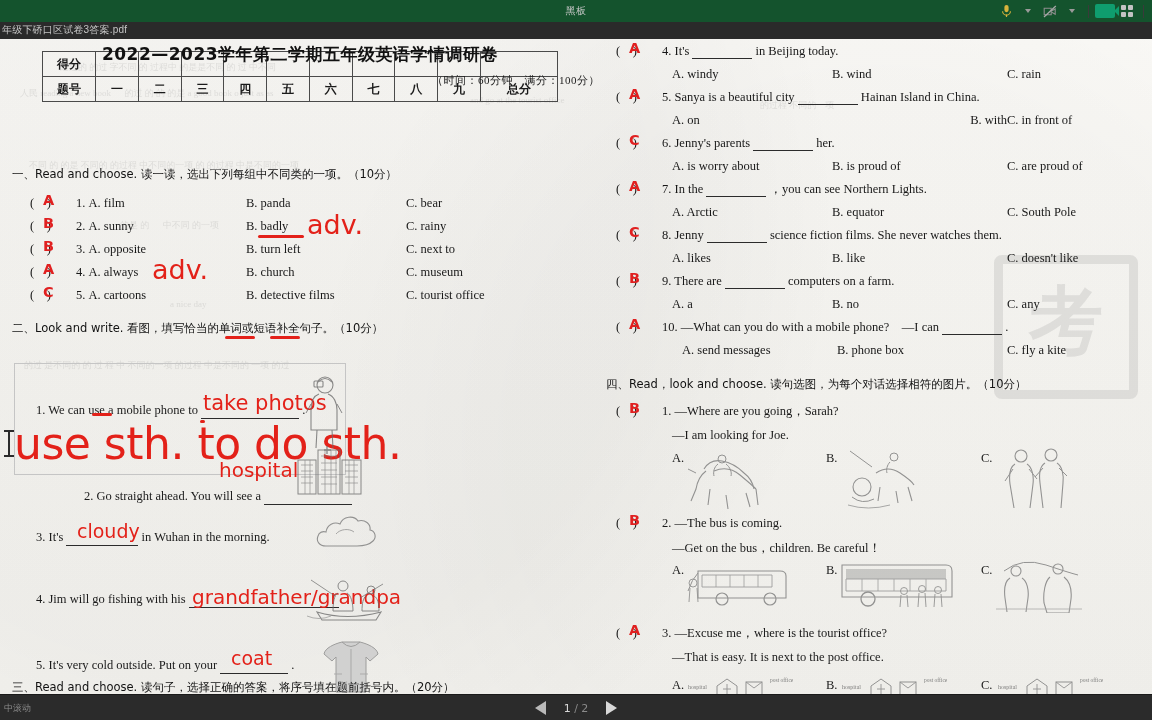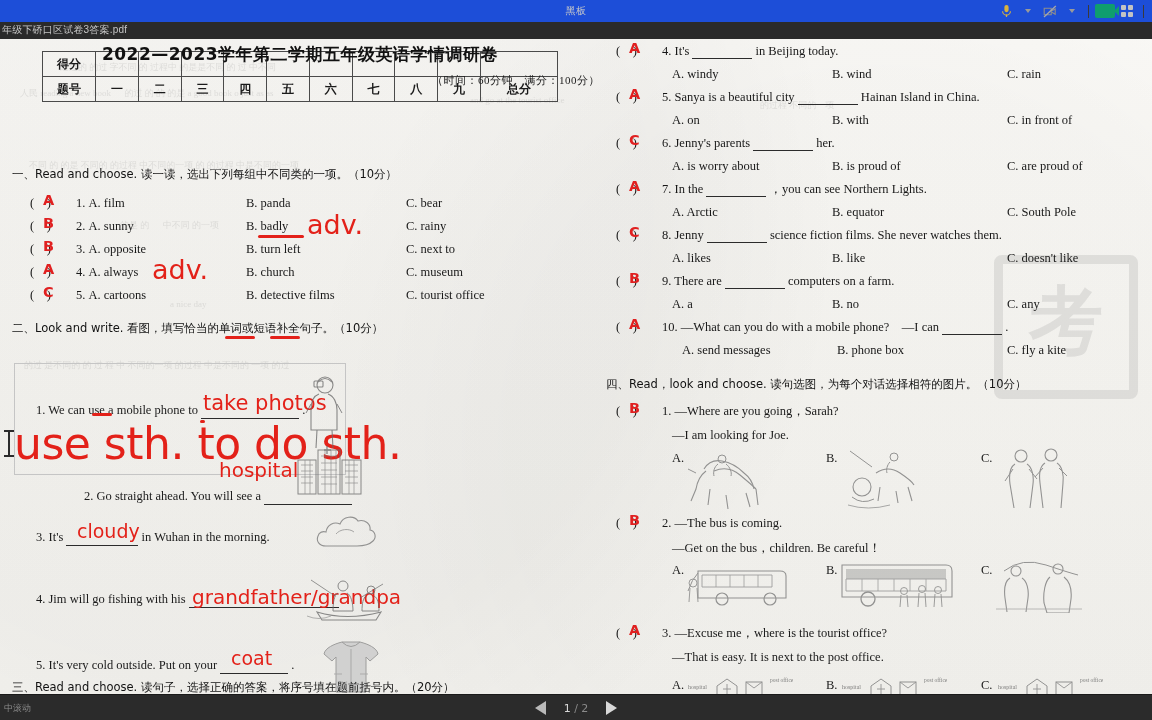--- a/index.html
+++ b/index.html
@@ -1,20 +1,20 @@
 <!DOCTYPE html>
 <html><head>
 <meta charset="utf-8">
 <style>
   html,body{margin:0;padding:0;background:#1c1c1c;}
   body{width:1152px;height:720px;overflow:hidden;font-family:"Liberation Sans",sans-serif;}
   .app{position:relative;width:1152px;height:720px;background:#222;}
 
   
-  .topbar{position:absolute;left:0;top:0;width:1152px;height:22px;background:#1d4ed8;
+  .topbar{position:absolute;left:0;top:0;width:1152px;height:22px;background:#14532d;
           border-bottom:1px solid #2e2e2e;}
   .topbar-title{position:absolute;left:0;right:0;top:4px;text-align:center;color:#c9c9c9;
                 font-size:10px;letter-spacing:.5px;}
   .topbar-right{position:absolute;right:4px;top:0;height:22px;display:flex;align-items:center;gap:2px;}
   .tb-ic{width:20px;height:18px;display:flex;align-items:center;justify-content:center;border-radius:2px;}
   .caret{width:0;height:0;border-left:3px solid transparent;border-right:3px solid transparent;
          border-top:4px solid #9a9a9a;}
   .tb-sep{width:1px;height:13px;background:#3a3a3a;margin:0 4px;}
   .rec-btn{width:22px;height:14px;background:#0f9d6e;border-radius:2px;position:relative;}
   .rec-btn:after{content:"";position:absolute;right:-4px;top:2px;border-top:5px solid transparent;
@@ -330,21 +330,21 @@
 
       <div class="qrow" style="position:absolute;left:10px;top:52px;">
         <div class="paren">(&nbsp;&nbsp;&nbsp;&nbsp;)<span class="ans">A</span></div>
         <div><span>5.</span>
           <span>Sanya is a beautiful city</span>
           <span class="blank" style="width:60px;">&nbsp;</span>
           <span>Hainan Island in China.</span></div>
       </div>
       <div class="qrow" style="position:absolute;left:66px;top:75px;width:480px;">
         <div style="width:160px;"><span>A. on</span></div>
-        <div style="width:175px;"><span>B. with</span></div>
+        <div style="width:175px;text-align:right;"><span>B. with</span></div>
         <div><span>C. in front of</span></div>
       </div>
 
       <div class="qrow" style="position:absolute;left:10px;top:98px;">
         <div class="paren">(&nbsp;&nbsp;&nbsp;&nbsp;)<span class="ans">C</span></div>
         <div><span>6.</span>
           <span>Jenny's parents</span>
           <span class="blank" style="width:60px;">&nbsp;</span>
           <span>her.</span></div>
       </div>

